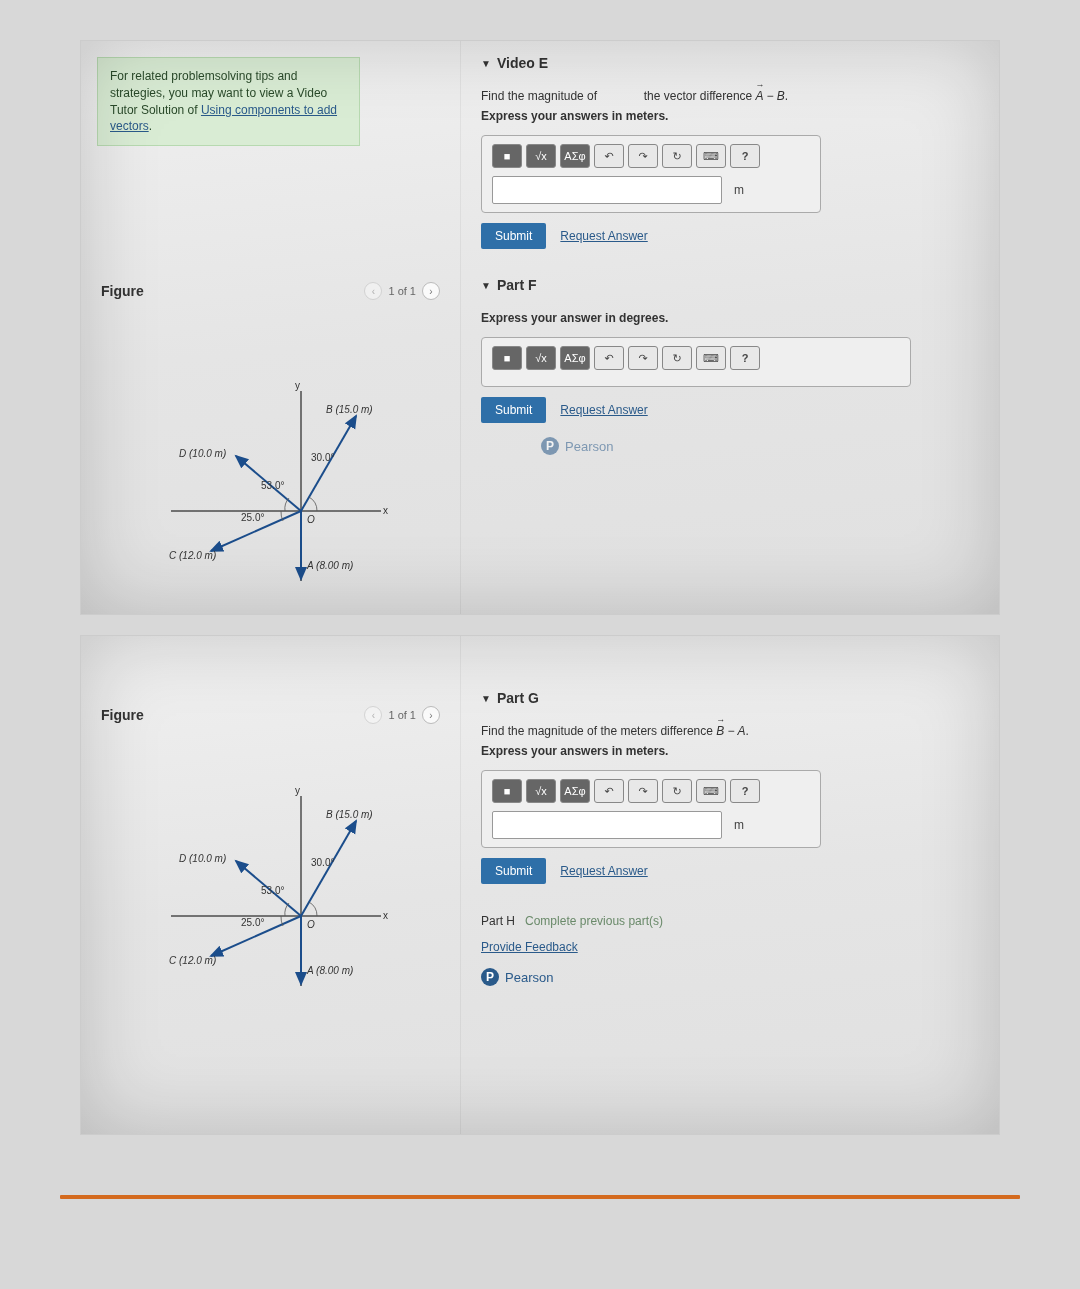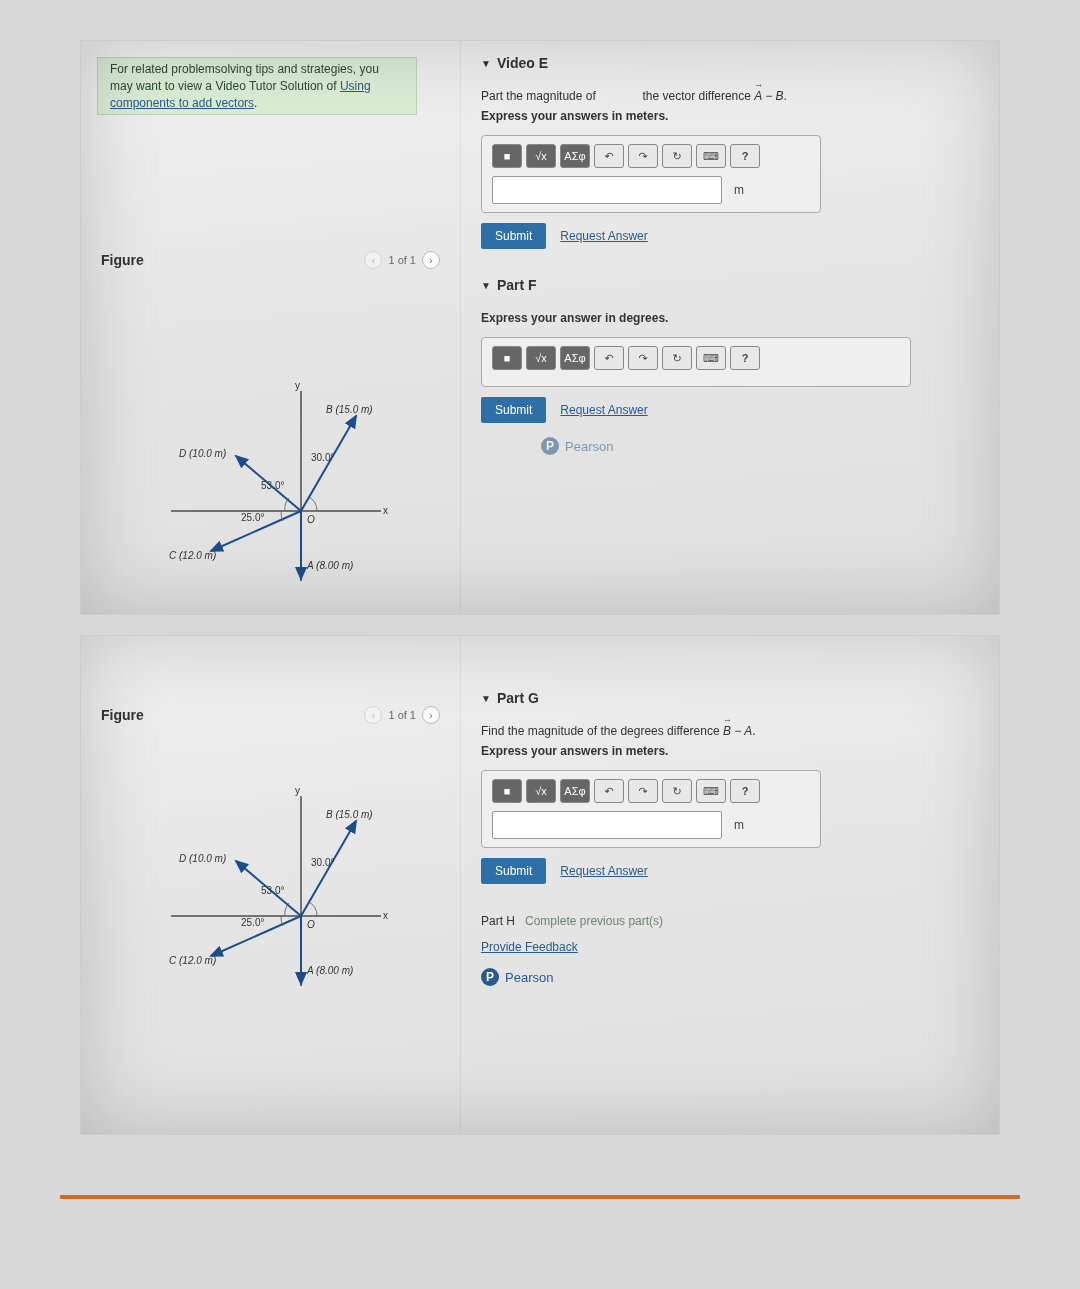--- a/index.html
+++ b/index.html
@@ -18,27 +18,27 @@
       position: relative;
       overflow: hidden;
     }
     .panel1 { height: 575px; }
     .panel2 { height: 500px; }
     .columns { display: flex; height: 100%; }
     .left  { flex: 0 0 380px; position: relative; border-right: 1px solid rgba(0,0,0,0.05); }
     .right { flex: 1; position: relative; padding: 14px 20px 0 20px; }
     .tipbox {
       margin: 16px;
-      padding: 3px 12px;
+      padding: 10px 12px;
       border: 1px solid #b7d9b0;
       background: #d9ecd4;
       font-size: 12px;
       line-height: 1.4;
       color: #2a4a2a;
-      width: 320px;
+      width: 263px;
     }
     .tipbox a { color: #2a5a8a; text-decoration: underline; cursor: pointer; }
     .fig-header {
       display: flex; justify-content: space-between; align-items: center;
       padding: 0 20px; font-weight: bold; font-size: 14px; gap: 28px;
     }
     .pager {
       display: flex; align-items: center; gap: 6px;
       font-weight: normal; font-size: 11px; color: #666;
     }
@@ -164,21 +164,21 @@
       </div>
     </div>
 
     <div class="right">
 
       <div class="part-head">
         <span class="tri">▼</span>
         <span>Video E</span>
       </div>
       <div class="prompt-line">
-        <span>Part the magnitude of</span>
+        <span>Find the magnitude of</span>
         <span class="gap"></span>
         <span>the vector difference </span>
         <span class="vec arrow-over">A − B</span>.
       </div>
       <div class="prompt-line bold">Express your answers in meters.</div>
 
       <div class="ansbox">
         <div class="toolbar">
           <span class="tbtn">■</span>
           <span class="tbtn">√x</span>
@@ -275,21 +275,21 @@
         </svg>
       </div>
     </div>
 
     <div class="right">
       <div class="part-head part-g">
         <span class="tri">▼</span>
         <span>Part G</span>
       </div>
       <div class="prompt-line">
-        <span>Find the magnitude of the degrees difference </span>
+        <span>Find the magnitude of the meters difference </span>
         <span class="vec arrow-over">B − A</span>.
       </div>
       <div class="prompt-line bold">Express your answers in meters.</div>
 
       <div class="ansbox">
         <div class="toolbar">
           <span class="tbtn">■</span>
           <span class="tbtn">√x</span>
           <span class="tbtn">ΑΣφ</span>
           <span class="tbtn light">↶</span>

